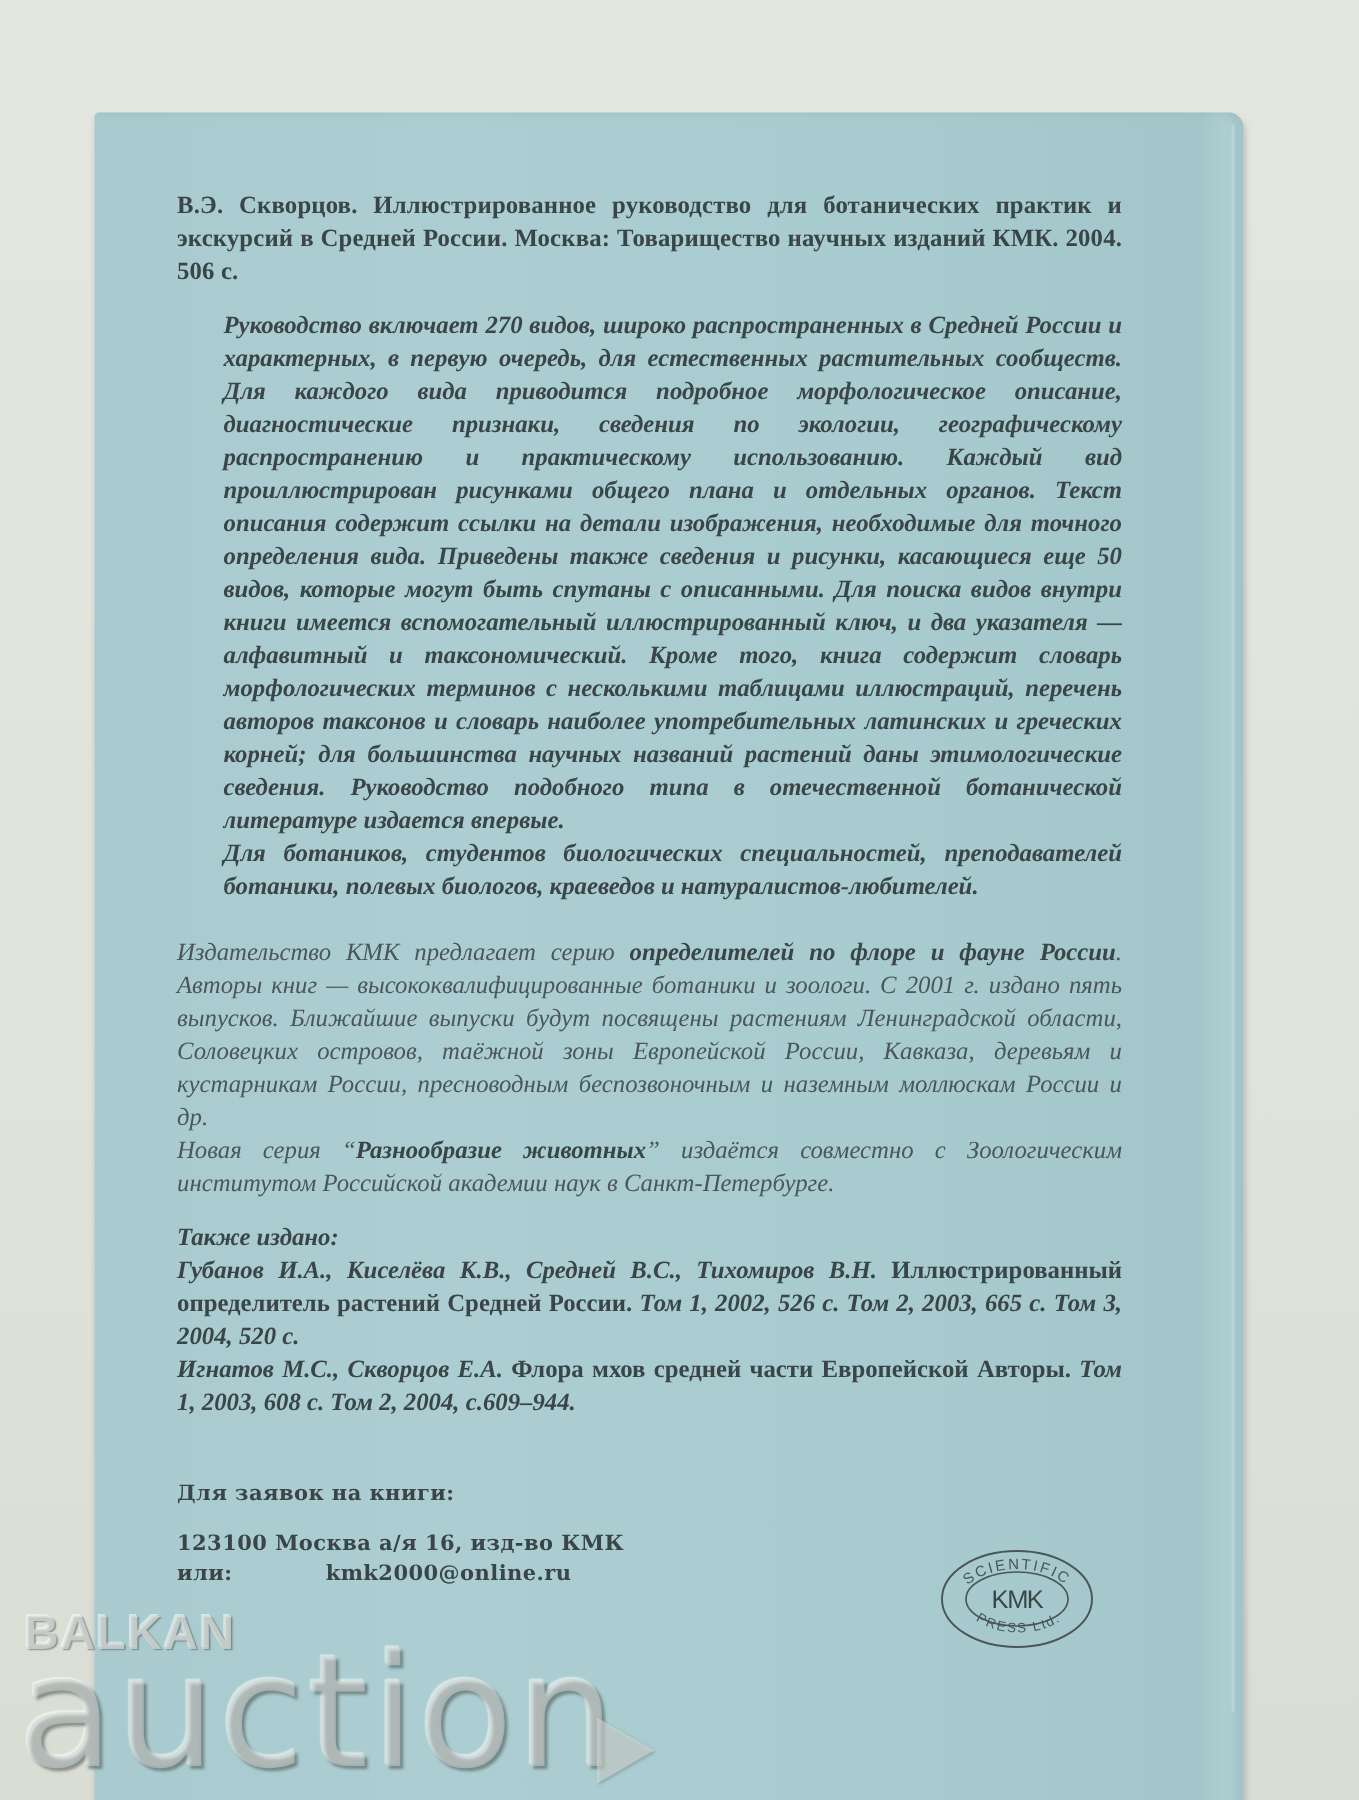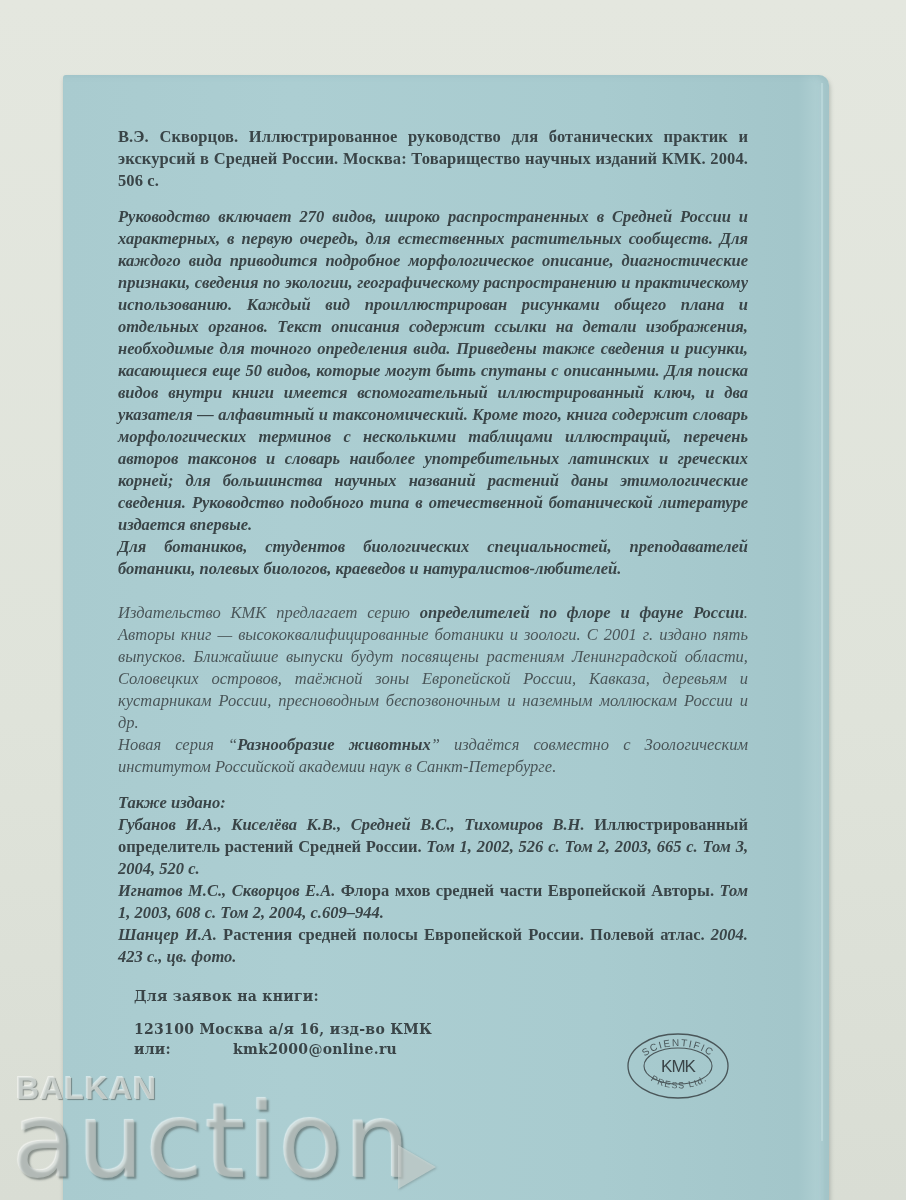--- a/index.html
+++ b/index.html
@@ -47,20 +47,21 @@
       text-align: justify;
     }
     .title {
       font-weight: bold;
       letter-spacing: 0.1px;
     }
     .desc {
       font-style: italic;
       font-weight: bold;
       margin-top: 14px;
+      margin-left: 31px;
     }
     .publisher {
       font-style: italic;
       margin-top: 22px;
       color: #4a5659;
     }
     .publisher b { color: #3a4548; }
     .also {
       margin-top: 14px;
       font-weight: bold;
@@ -71,21 +72,20 @@
     .orders {
       position: absolute;
       left: 55px;
       top: 911px;
       font-family: "DejaVu Serif", serif;
       font-weight: bold;
       font-size: 14px;
       color: #3a4548;
       line-height: 20px;
       letter-spacing: 0.3px;
-      margin-left: 16px;
     }
     .orders .head { margin-bottom: 13px; }
     .orders .row { white-space: pre; }
     .logo {
       position: absolute;
       left: 560px;
       top: 953px;
       width: 110px;
       height: 72px;
     }
@@ -151,23 +151,20 @@
     </p>
 
     <div class="also">
       <div class="also-h">Также издано:</div>
       <div class="also-item">
         <i>Губанов И.А., Киселёва К.В., Средней В.С., Тихомиров В.Н.</i><span> Иллюстрированный определитель растений Средней России.</span><i> Том 1, 2002, 526 с. Том 2, 2003, 665 с. Том 3, 2004, 520 с.</i>
       </div>
       <div class="also-item">
         <i>Игнатов М.С., Скворцов Е.А.</i><span> Флора мхов средней части Европейской Авторы.</span><i> Том 1, 2003, 608 с. Том 2, 2004, с.609–944.</i>
       </div>
-      <div class="also-item">
-        <i>Шанцер И.А.</i><span> Растения средней полосы Европейской России. Полевой атлас.</span><i> 2004. 423 с., цв. фото.</i>
-      </div>
     </div>
   </div>
 
   <div class="orders">
     <div class="head">Для заявок на книги:</div>
     <div class="row">123100 Москва а/я 16, изд-во КМК</div>
     <div class="row"><span>или:</span>            <span>kmk2000@online.ru</span></div>
   </div>
 
   <svg class="logo" viewBox="0 0 110 72">

